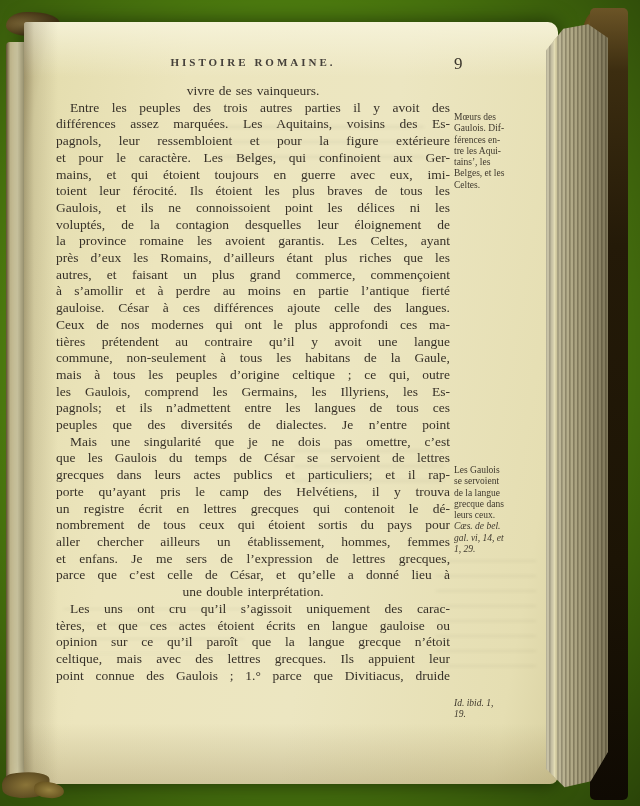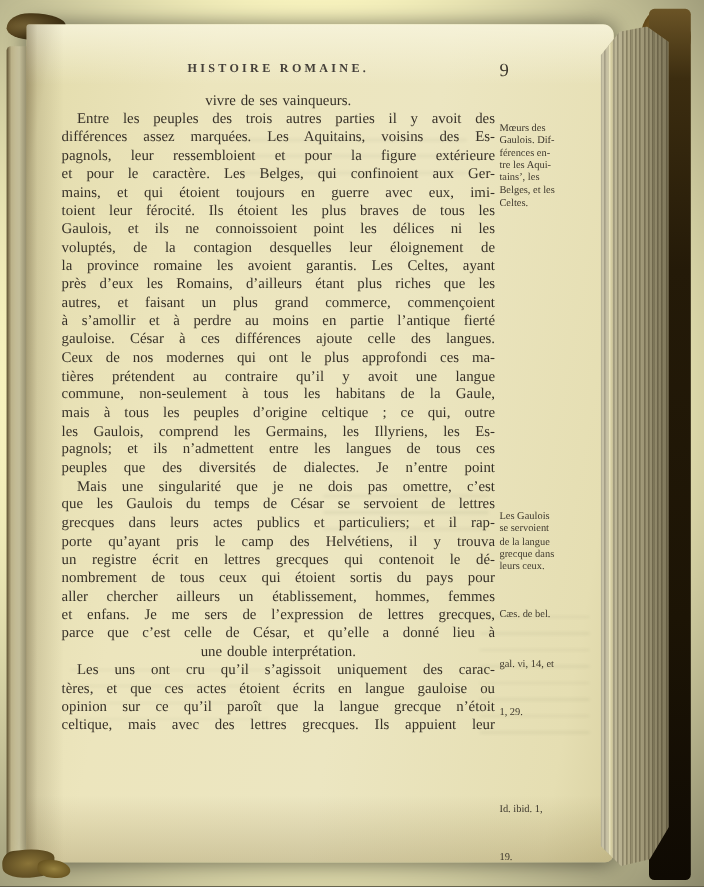--- a/index.html
+++ b/index.html
@@ -1,16 +1,16 @@
 <!DOCTYPE html>
 <html><head>
 <meta charset="utf-8">
 <style>
   html,body{margin:0;padding:0;background:#050404;}
-  .scene{position:relative;width:640px;height:806px;background:#fef9c3;overflow:hidden;
+  .scene{position:relative;width:640px;height:806px;background:#4d7c0f;overflow:hidden;
          font-family:"Liberation Serif","DejaVu Serif",serif;}
   .scene::after{content:"";position:absolute;inset:0;pointer-events:none;
     background:radial-gradient(ellipse at 45% 45%, rgba(0,0,0,0) 55%, rgba(0,0,0,.45) 100%);}
 
   
   .headband{position:absolute;left:6px;top:12px;width:54px;height:24px;z-index:1;
     background:radial-gradient(ellipse at 40% 50%, #8a7440 0%, #5a4720 55%, #2e2208 100%);
     border-radius:40% 60% 50% 45%/60% 50% 55% 45%;}
   .gutter-strip{position:absolute;left:6px;top:42px;width:24px;height:744px;z-index:1;
     background:linear-gradient(90deg,#5e5130 0%,#c5bb90 18%,#e6dfb5 48%,#d3ca9d 72%,#7c6e46 92%,#43381e 100%);
@@ -57,21 +57,21 @@
   .bl.j{white-space:normal;text-align:justify;text-align-last:justify;}
   .bl.ind{padding-left:14px;}
   .it{}
 
   .margin-note{position:absolute;left:430px;width:96px;color:#3e382d;
     font-size:9.5px;line-height:11.3px;}
   .margin-note.n1{top:90px;}
   .margin-note.n2{top:443px;}
   .margin-note.n3{top:676px;}
   .mn-line{display:block;}
-  .mn-line.it{margin-top:33px;}
+  .mn-line.it{font-style:italic;}
 
   
   .fore-edge{position:absolute;left:546px;top:18px;width:62px;height:774px;z-index:3;
     background:
       linear-gradient(90deg, rgba(0,0,0,0) 6px, #e8e2bc 8px, #d2ca9e 10px, rgba(0,0,0,0) 12px),
       linear-gradient(90deg, rgba(255,255,245,.30) 0%, rgba(255,255,245,0) 40%, rgba(40,32,14,.35) 96%),
       repeating-linear-gradient(90deg,#97906f 0 1px,#b2aa87 1px 3px,#867e60 3px 4px);
     clip-path:polygon(0% 4.2%, 28% 1.4%, 68% 0.8%, 100% 2.6%, 100% 94.8%, 72% 98.6%, 30% 99.4%, 0% 97%);}
 </style>
 </head>
@@ -124,20 +124,21 @@
         <div class="bl j"><span>un registre écrit en </span><span class="it">lettres grecques</span><span> qui contenoit le dé-</span></div>
         <div class="bl j"><span>nombrement de tous ceux qui étoient sortis du pays pour</span></div>
         <div class="bl j"><span>aller chercher ailleurs un établissement, hommes, femmes</span></div>
         <div class="bl j"><span>et enfans. Je me sers de l’expression de </span><span class="it">lettres grecques</span><span>,</span></div>
         <div class="bl j"><span>parce que c’est celle de César, et qu’elle a donné lieu à</span></div>
         <div class="bl"><span>une double interprétation.</span></div>
         <div class="bl j ind"><span>Les uns ont cru qu’il s’agissoit uniquement des carac-</span></div>
         <div class="bl j"><span>tères, et que ces actes étoient écrits en langue gauloise ou</span></div>
         <div class="bl j"><span>opinion sur ce qu’il paroît que la langue grecque n’étoit</span></div>
         <div class="bl j"><span>celtique, mais avec des lettres grecques. Ils appuient leur</span></div>
+        <div class="bl j"><span>point connue des Gaulois ; 1.° parce que Divitiacus, druide</span></div>
       </div>
 
     <div class="margin-note n1">
         <span class="mn-line">Mœurs des</span>
         <span class="mn-line">Gaulois. Dif-</span>
         <span class="mn-line">férences en-</span>
         <span class="mn-line">tre les Aqui-</span>
         <span class="mn-line">tains’, les</span>
         <span class="mn-line">Belges, et les</span>
         <span class="mn-line">Celtes.</span>

